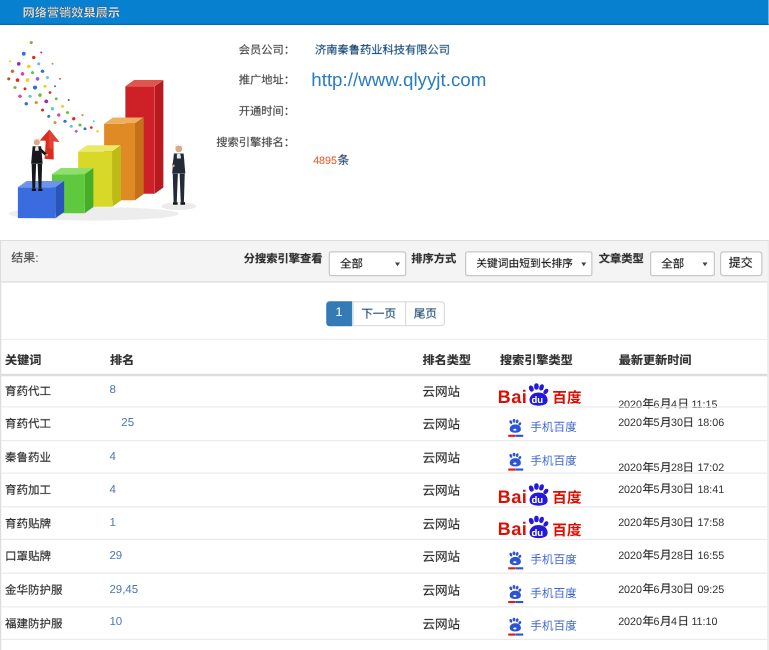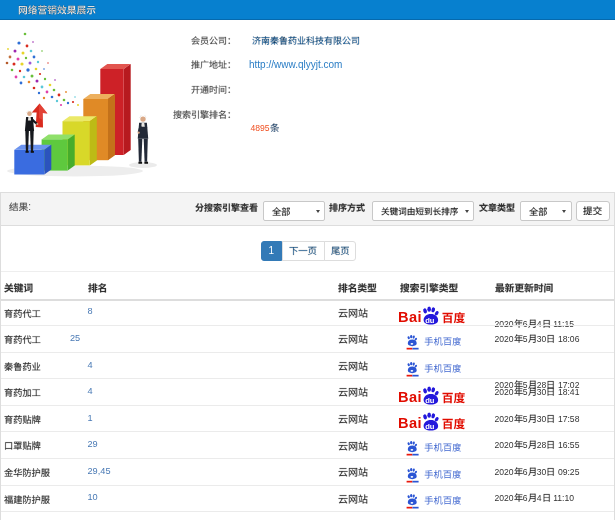--- a/index.html
+++ b/index.html
@@ -132,21 +132,21 @@
         <use href="#r53f8" x="1100"></use>
       </svg></div>
     <div style="position:absolute;left:0;top:54.5px;width:236px;height:20px;line-height:20px;text-align:right;color:#4d4d4d"><svg class="cj" style="width:36.0px;height:9.0px;" viewBox="0 -88 400 100" preserveAspectRatio="none">
         <use href="#r63a8" x="0"></use>
         <use href="#r5e7f" x="100"></use>
         <use href="#r5730" x="200"></use>
         <use href="#r5740" x="300"></use>
       </svg><svg class="cj" style="width:9.0px;height:9.0px;" viewBox="0 -88 100 100" preserveAspectRatio="none">
         <use href="#rff1a" x="0"></use>
       </svg></div>
-    <div style="position:absolute;left:249px;top:54.5px;height:20px;line-height:20px;white-space:nowrap"><span style="color:#2a7dc5;font-size:10px;letter-spacing:0">http://www.qlyyjt.com</span></div>
+    <div style="position:absolute;left:249px;top:54.5px;height:20px;line-height:20px;white-space:nowrap"><span style="color:#2a7dc5;font-size:15px;letter-spacing:0">http://www.qlyyjt.com</span></div>
     <div style="position:absolute;left:0;top:80px;width:236px;height:20px;line-height:20px;text-align:right;color:#4d4d4d"><svg class="cj" style="width:36.0px;height:9.0px;" viewBox="0 -88 400 100" preserveAspectRatio="none">
         <use href="#r5f00" x="0"></use>
         <use href="#r901a" x="100"></use>
         <use href="#r65f6" x="200"></use>
         <use href="#r95f4" x="300"></use>
       </svg><svg class="cj" style="width:9.0px;height:9.0px;" viewBox="0 -88 100 100" preserveAspectRatio="none">
         <use href="#rff1a" x="0"></use>
       </svg></div>
     <div style="position:absolute;left:0;top:105px;width:236px;height:20px;line-height:20px;text-align:right;color:#4d4d4d"><svg class="cj" style="width:54.0px;height:9.0px;" viewBox="0 -88 600 100" preserveAspectRatio="none">
         <use href="#r641c" x="0"></use>
@@ -301,21 +301,21 @@
       </svg><span class="lat">4</span><svg class="cj" style="width:9.2px;height:9.2px;" viewBox="0 -88 100 100" preserveAspectRatio="none">
         <use href="#r65e5" x="0"></use>
       </svg><span class="lat"> 11:15</span></span>
     <div style="position:absolute;left:1px;top:325.2px;width:613px;height:1px;background:#ebebeb"></div>
     <span style="position:absolute;left:4px;top:334.2px;color:#333"><svg class="cj" style="width:36.8px;height:9.2px;" viewBox="0 -88 400 100" preserveAspectRatio="none">
         <use href="#r80b2" x="0"></use>
         <use href="#r836f" x="100"></use>
         <use href="#r4ee3" x="200"></use>
         <use href="#r5de5" x="300"></use>
       </svg></span>
-    <span style="position:absolute;left:70px;top:333.0px;color:#4a7ab5;font-size:9.2px">25</span>
+    <span style="position:absolute;left:97px;top:333.0px;color:#4a7ab5;font-size:9.2px">25</span>
     <span style="position:absolute;left:338px;top:334.2px;color:#333"><svg class="cj" style="width:30.0px;height:10.0px;" viewBox="0 -88 300 100" preserveAspectRatio="none">
         <use href="#r4e91" x="0"></use>
         <use href="#r7f51" x="100"></use>
         <use href="#r7ad9" x="200"></use>
       </svg></span>
     <div style="position:absolute;left:406px;top:335.1px;white-space:nowrap">
       <svg width="58" height="15" viewBox="0 0 58 15" style="display:block">
         <g transform="translate(0.4,-0.2) scale(0.63)">
           <g fill="#2b55d4">
             <ellipse cx="3.6" cy="4.6" rx="1.75" ry="2.5" transform="rotate(-20 3.6 4.6)"></ellipse>
@@ -371,21 +371,21 @@
         <rect x="0.6" y="12.8" width="5.8" height="1.7" fill="#e9180c"></rect>
         <rect x="6.4" y="12.8" width="6.2" height="1.7" fill="#2b55d4"></rect>
         <g transform="translate(18.2,9.8) scale(0.093)" fill="#3f66cf">
           <use href="#r624b" x="0"></use>
           <use href="#r673a" x="100"></use>
           <use href="#r767e" x="200"></use>
           <use href="#r5ea6" x="300"></use>
         </g>
       </svg>
     </div>
-    <span style="position:absolute;left:494.5px;top:379px;color:#333;white-space:nowrap"><span class="lat">2020</span><svg class="cj" style="width:9.2px;height:9.2px;" viewBox="0 -88 100 100" preserveAspectRatio="none">
+    <span style="position:absolute;left:494.5px;top:369px;color:#333;white-space:nowrap"><span class="lat">2020</span><svg class="cj" style="width:9.2px;height:9.2px;" viewBox="0 -88 100 100" preserveAspectRatio="none">
         <use href="#r5e74" x="0"></use>
       </svg><span class="lat">5</span><svg class="cj" style="width:9.2px;height:9.2px;" viewBox="0 -88 100 100" preserveAspectRatio="none">
         <use href="#r6708" x="0"></use>
       </svg><span class="lat">28</span><svg class="cj" style="width:9.2px;height:9.2px;" viewBox="0 -88 100 100" preserveAspectRatio="none">
         <use href="#r65e5" x="0"></use>
       </svg><span class="lat"> 17:02</span></span>
     <div style="position:absolute;left:1px;top:378.3px;width:613px;height:1px;background:#ebebeb"></div>
     <span style="position:absolute;left:4px;top:387.2px;color:#333"><svg class="cj" style="width:36.8px;height:9.2px;" viewBox="0 -88 400 100" preserveAspectRatio="none">
         <use href="#r80b2" x="0"></use>
         <use href="#r836f" x="100"></use>

